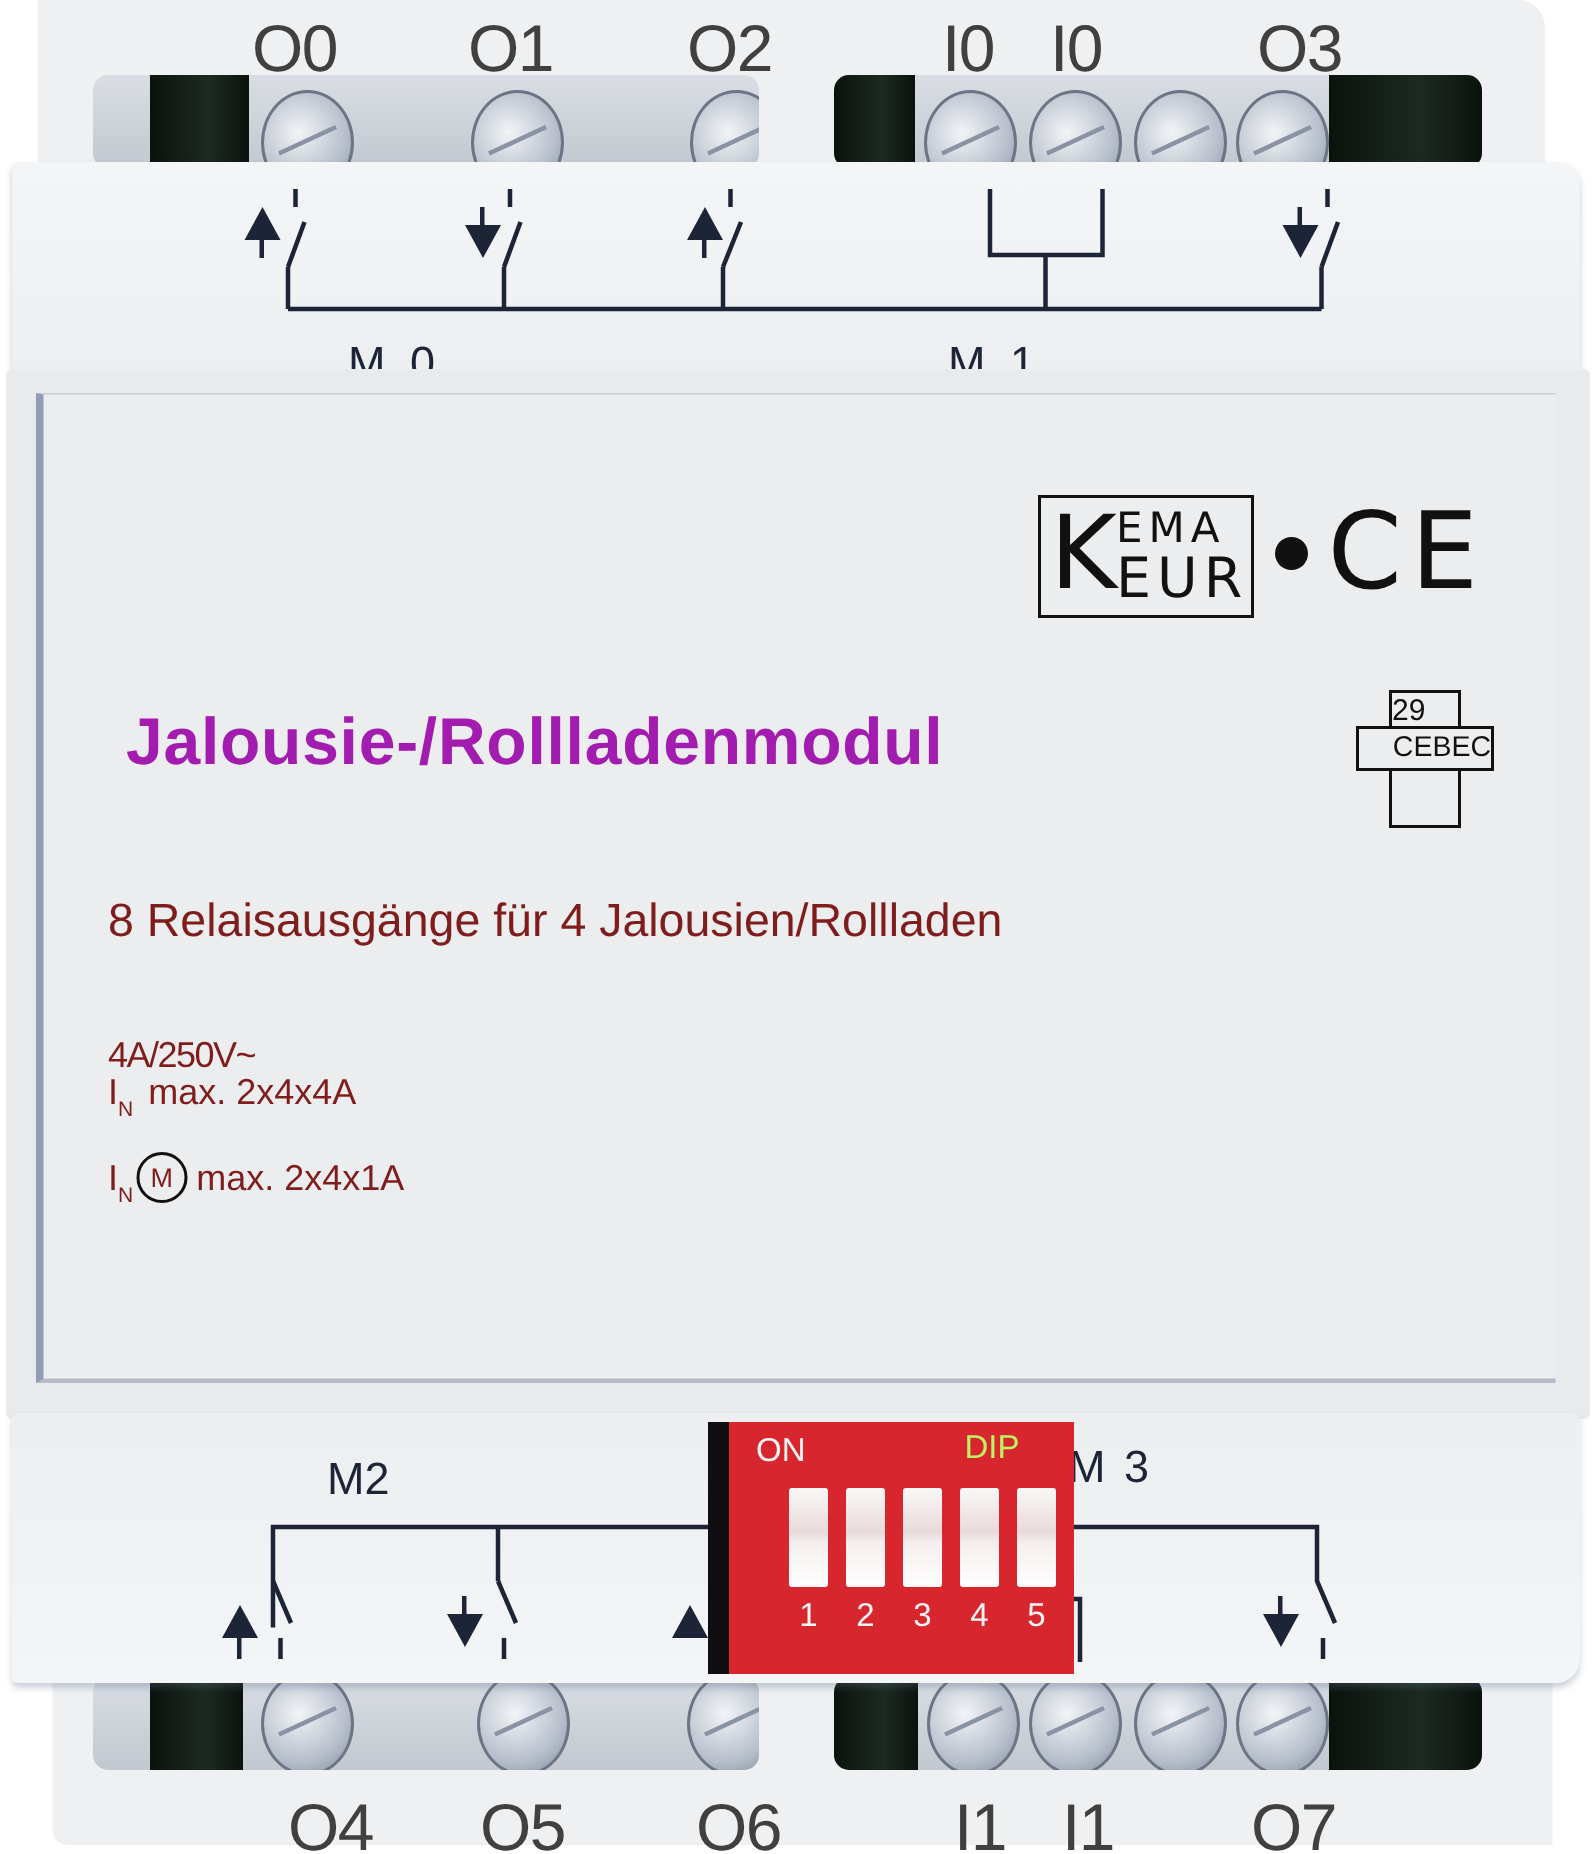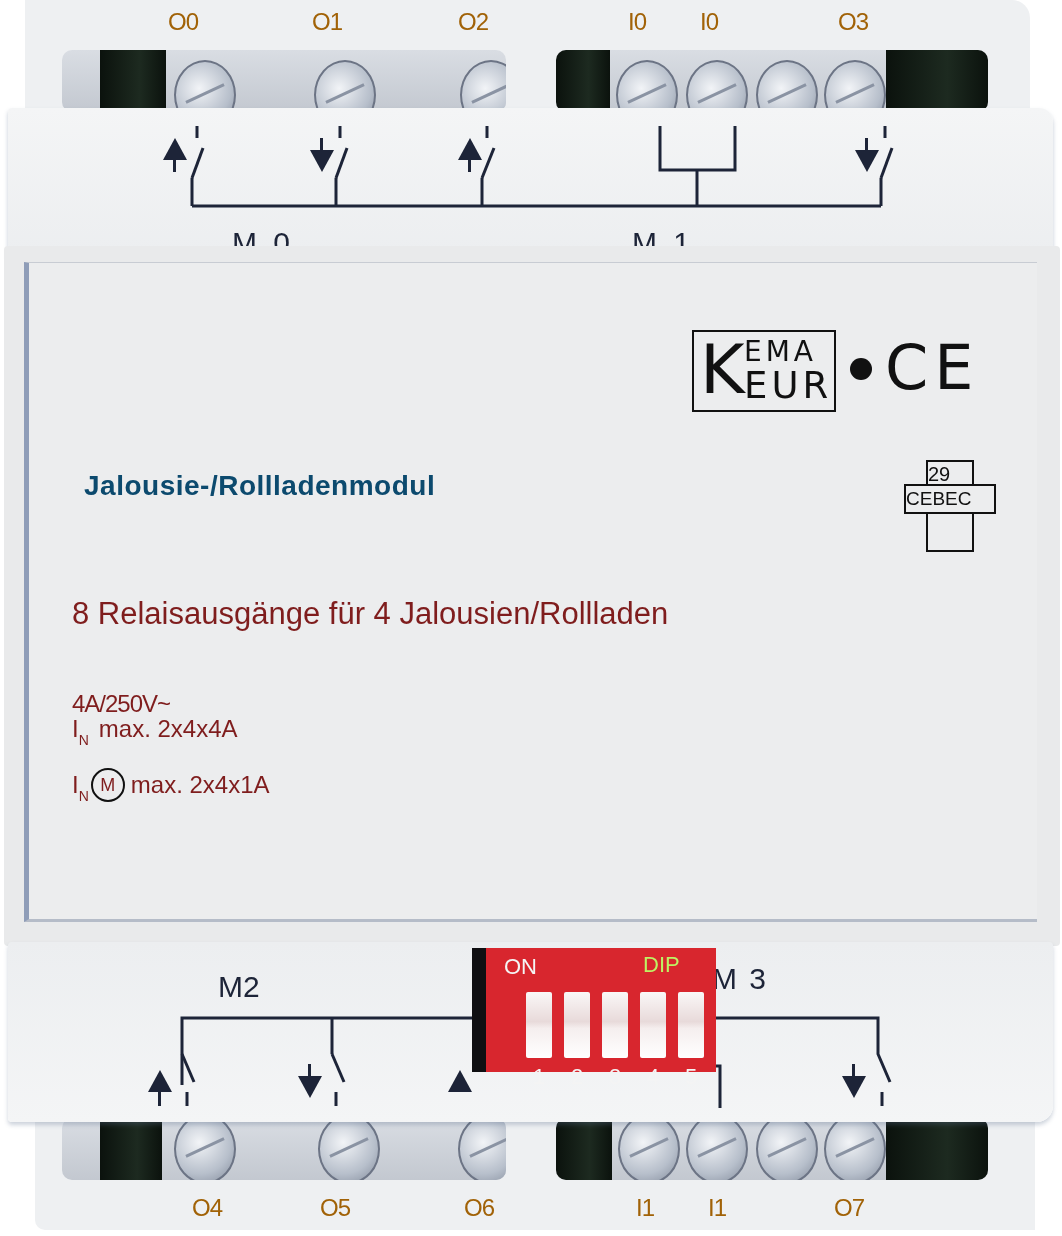--- a/index.html
+++ b/index.html
@@ -13,47 +13,47 @@
   .label-plate { left: 24px; top: 262px; width: 1008px; height: 656px; background: #ecedee; border-left: 5px solid #8f9db8; border-bottom: 3px solid #b5bcc8; border-top: 1px solid #c8ccd3; }
   .tier-bot-front { left: 8px; top: 942px; width: 1045px; height: 180px; background: linear-gradient(#eceef0, #f4f5f6); border-radius: 4px 4px 16px 4px; box-shadow: 0 3px 4px rgba(90,110,140,0.3); }
   .tier-bot-back { left: 35px; top: 1110px; width: 1000px; height: 120px; background: #eef0f2; border-radius: 0 0 0 10px; }
 
   
   .terminal-slot { background: linear-gradient(#d9dde3, #c3c8d0); border-radius: 10px; overflow: hidden; }
   .terminal-slot .dark { position: absolute; top: 0; bottom: 0; background: linear-gradient(90deg, #0b120d, #1d2a20 60%, #0b120d); }
   .screw { position: absolute; width: 58px; height: 66px; border-radius: 50%; background: radial-gradient(circle at 40% 40%, #f2f4f7, #b7bfcb 60%, #7f8898); border: 2px solid #6c7485; }
   .screw::after { content: ""; position: absolute; left: 8px; right: 8px; top: 30px; height: 3px; background: #8a93a3; transform: rotate(-25deg); }
 
-  .term-label { font-size: 24px; color: #a16207; letter-spacing: -1px; }
+  .term-label { font-size: 44px; color: #404040; letter-spacing: -1px; }
   .m-label { font-size: 30px; color: #1d2438; letter-spacing: 4px; }
 
   
-  .title { left: 84px; top: 470px; font-size: 28px; font-weight: bold; color: #0c4a6e; letter-spacing: 0.5px; text-align: right; }
+  .title { left: 84px; top: 470px; font-size: 44px; font-weight: bold; color: #a21caf; letter-spacing: 0.5px; text-align: right; }
   .spec { left: 72px; font-size: 30px; color: #7f1d1d; }
   .spec-line1 { top: 596px; font-size: 31px; }
   .spec-line2 { top: 655px; font-size: 24px; letter-spacing: -1px; margin-top: 35px; }
   .spec-line3 { top: 715px; font-size: 24px; }
   .spec-line4 { top: 770px; font-size: 24px; }
   .sub { font-size: 14px; position: relative; top: 8px; margin-right: 10px; }
   .motor-circle { display: inline-block; width: 30px; height: 30px; border: 2px solid #111; border-radius: 50%; text-align: center; line-height: 30px; font-size: 18px; margin-right: 6px; vertical-align: middle; position: relative; top: -2px; }
 
   
   .kema { left: 692px; top: 330px; width: 140px; height: 78px; border: 2px solid #111; }
   .kema-k { position: absolute; left: 6px; top: 4px; font-size: 68px; line-height: 68px; color: #111; font-family: "DejaVu Sans", sans-serif; }
   .kema-top { position: absolute; left: 50px; top: 4px; font-size: 28px; line-height: 32px; color: #111; letter-spacing: 4px; font-family: "DejaVu Sans", sans-serif; }
   .kema-bot { position: absolute; left: 50px; top: 38px; font-size: 37px; line-height: 32px; color: #111; letter-spacing: 4px; font-family: "DejaVu Sans", sans-serif; }
   .ce-dot { left: 850px; top: 358px; width: 22px; height: 22px; background: #111; border-radius: 50%; }
-  .ce { left: 885px; top: 318px; font-size: 62px; line-height: 100px; color: #111; letter-spacing: 6px; font-family: "DejaVu Sans", sans-serif; }
+  .ce { left: 885px; top: 318px; font-size: 71px; line-height: 100px; color: #111; letter-spacing: 6px; font-family: "DejaVu Sans", sans-serif; }
   .cebec { left: 904px; top: 460px; width: 92px; height: 100px; }
   .cebec-top { position: absolute; left: 22px; top: 0; width: 44px; height: 24px; border: 2px solid #111; border-bottom: none; font-size: 20px; text-align: left; line-height: 24px; color: #111; }
-  .cebec-mid { position: absolute; left: 0; top: 24px; width: 88px; height: 26px; border: 2px solid #111; font-size: 19px; text-align: left; line-height: 26px; color: #111; }
+  .cebec-mid { position: absolute; left: 0; top: 24px; width: 88px; height: 26px; border: 2px solid #111; font-size: 19px; text-align: right; line-height: 26px; color: #111; }
   .cebec-bot { position: absolute; left: 22px; top: 52px; width: 44px; height: 38px; border: 2px solid #111; border-top: none; }
 
   
-  .dip { left: 472px; top: 948px; width: 230px; height: 124px; background: #d8262e; border-left: 14px solid #0f0f12; }
+  .dip { left: 472px; top: 948px; width: 230px; height: 168px; background: #d8262e; border-left: 14px solid #0f0f12; }
   .dip-on { position: absolute; left: 18px; top: 6px; color: #f4f4f4; font-size: 22px; }
   .dip-tag { position: absolute; left: 144px; top: 4px; color: #bef264; font-size: 22px; margin-left: 13px; }
   .dip-sw { position: absolute; top: 44px; width: 26px; height: 66px; background: linear-gradient(#faf7f7, #e8dada 45%, #f5eeee 55%, #fff); border-radius: 2px; }
   .dip-num { position: absolute; top: 116px; color: #f4f4f4; font-size: 22px; width: 26px; text-align: center; }
 </style>
 </head>
 <body>
 
 <div class="abs tier-top-back"></div>
 

